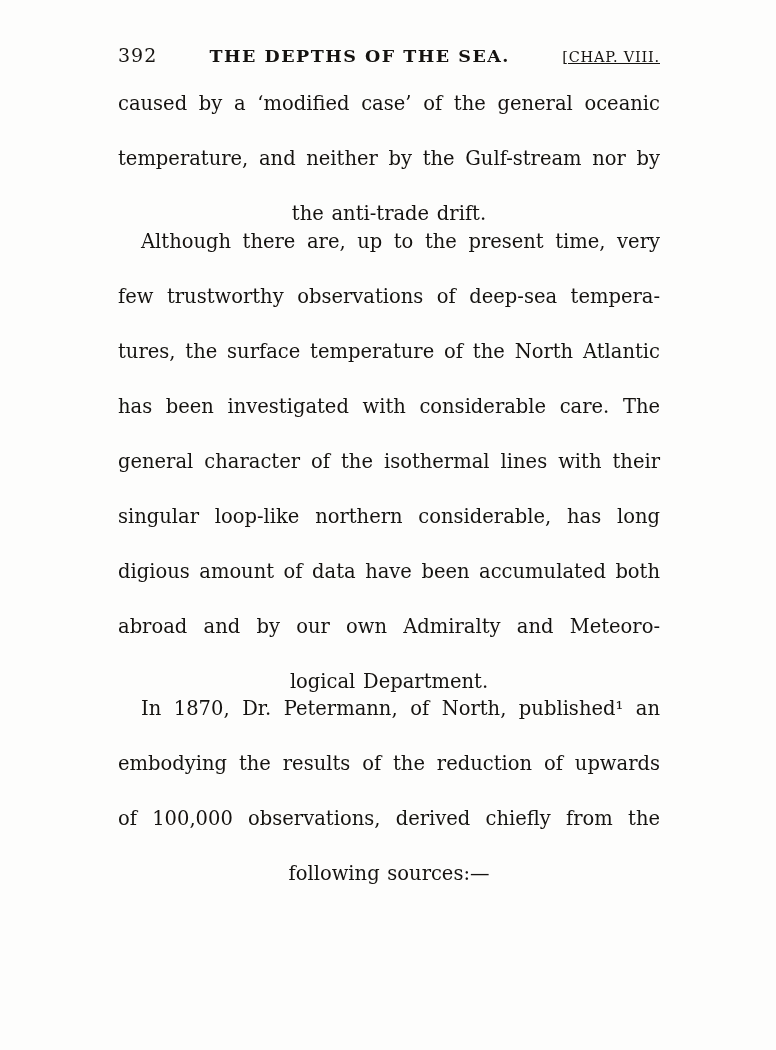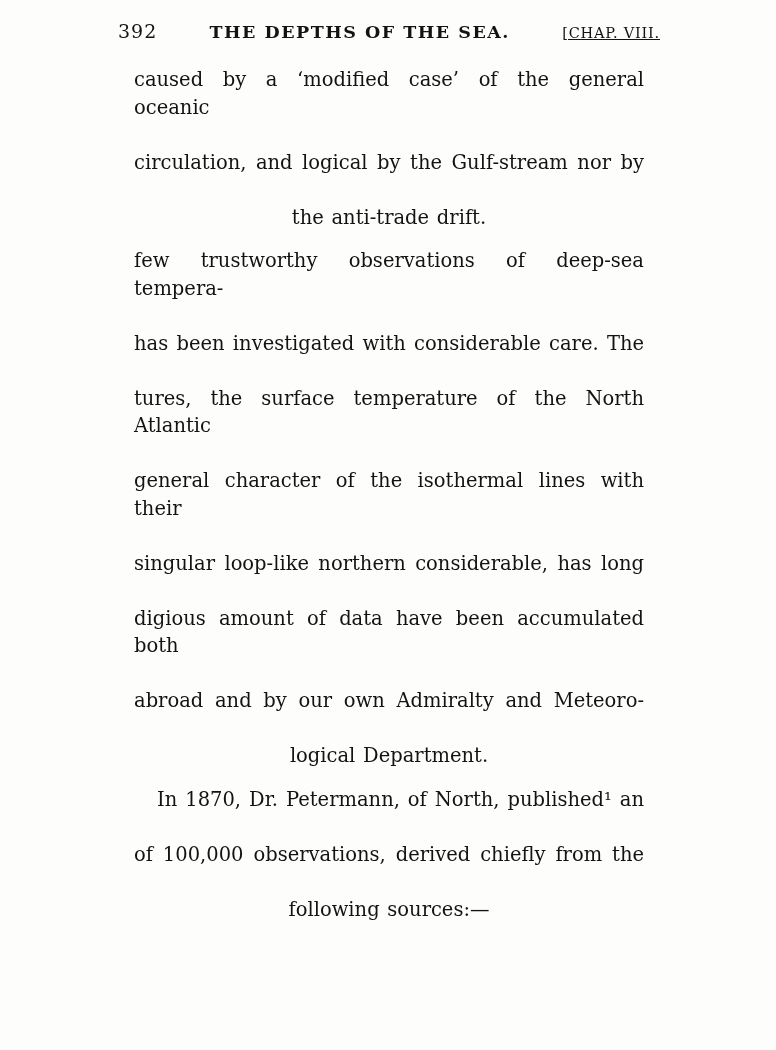--- a/index.html
+++ b/index.html
@@ -6,21 +6,21 @@
     margin: 0;
     padding: 0;
     background: #ffffff;
   }
   .page {
     position: relative;
     width: 776px;
     height: 1050px;
     background: #fdfdfc;
     box-sizing: border-box;
-    padding: 20px 116px 0 118px;
+    padding: 44px 116px 0 118px;
     font-family: "DejaVu Serif", "Liberation Serif", serif;
     color: #151310;
     overflow: hidden;
   }
   
   .page-header {
     display: flex;
     align-items: baseline;
     justify-content: space-between;
     width: 542px;
@@ -41,21 +41,21 @@
     letter-spacing: 0.8px;
     text-align: right;
     text-decoration: underline;
   }
   
   .page-body {
     margin-top: 24px;
     width: 542px;
   }
   .para {
-    margin: 16px;
+    margin: 0;
     padding: 0;
   }
   .line {
     display: block;
     font-size: 19.5px;
     line-height: 27.5px;
     text-align: justify;
     white-space: normal;
     word-spacing: 1.5px;
   }
@@ -83,33 +83,35 @@
 
   <header class="page-header">
     <span class="page-number">392</span>
     <span class="running-title">THE DEPTHS OF THE SEA.</span>
     <span class="chapter-marker">[CHAP. VIII.</span>
   </header>
 
   <main class="page-body" id="body-container">
       <p class="para">
         <span class="line">caused by a ‘modified case’ of the general oceanic</span>
-        <span class="line">circulation, and logical by the Gulf-stream nor by</span>
+        <span class="line">temperature, and neither by the Gulf-stream nor by</span>
         <span class="line last">the anti-trade drift.</span>
       </p>
       <p class="para">
+        <span class="line indent">Although there are, up to the present time, very</span>
         <span class="line">few trustworthy observations of deep-sea tempera-</span>
+        <span class="line">tures, the surface temperature of the North Atlantic</span>
         <span class="line">has been investigated with considerable care.  The</span>
-        <span class="line">tures, the surface temperature of the North Atlantic</span>
         <span class="line">general character of the isothermal lines with their</span>
         <span class="line">singular loop-like northern considerable, has long</span>
         <span class="line">digious amount of data have been accumulated both</span>
         <span class="line">abroad and by our own Admiralty and Meteoro-</span>
         <span class="line last">logical Department.</span>
       </p>
       <p class="para">
         <span class="line indent">In 1870, Dr. Petermann, of North, published¹ an</span>
+        <span class="line">embodying the results of the reduction of upwards</span>
         <span class="line">of 100,000 observations, derived chiefly from the</span>
         <span class="line last">following sources:—</span>
       </p>
     </main>
 
 </div>
 
 </body></html>

